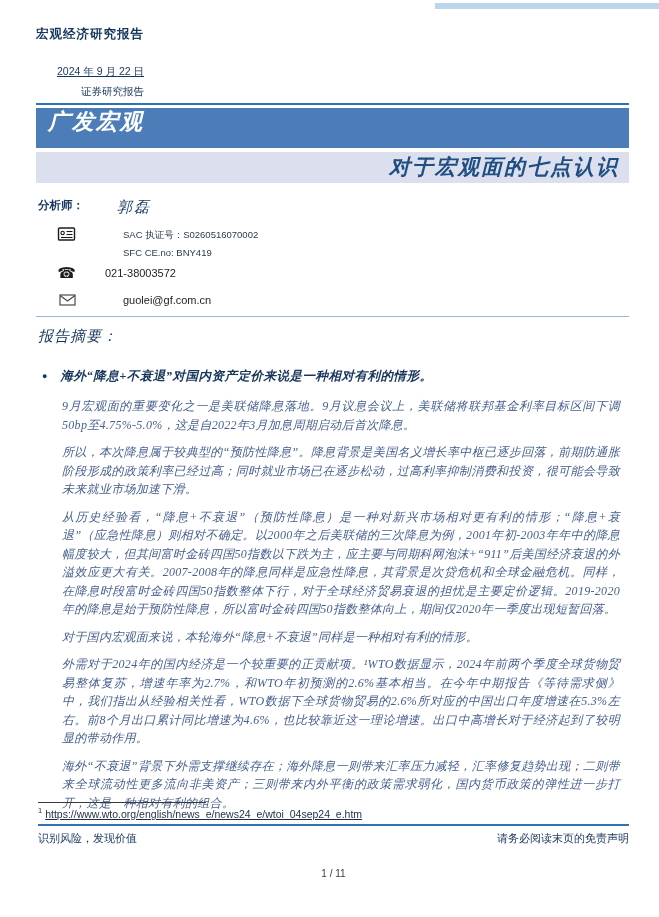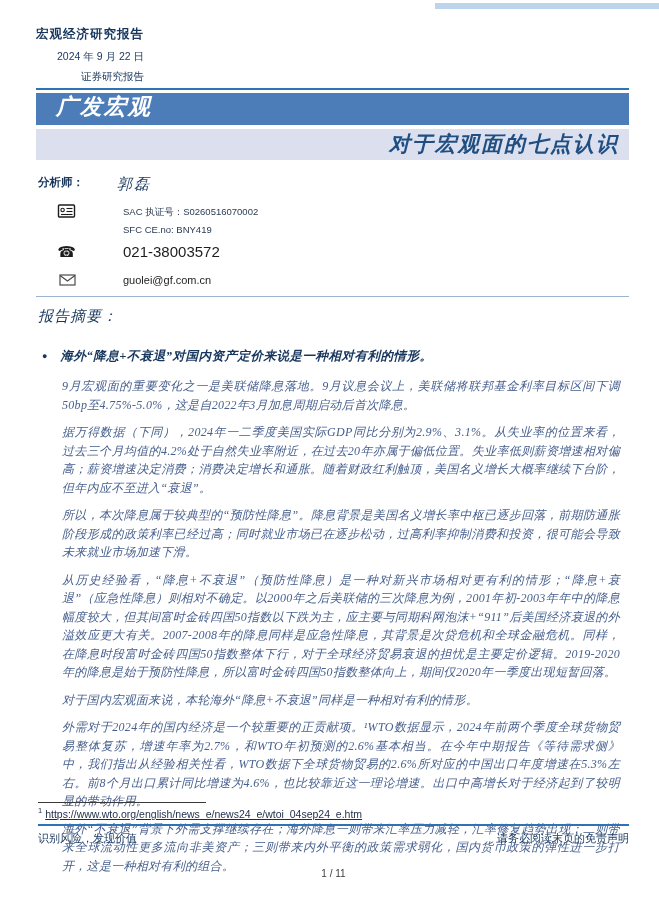--- a/index.html
+++ b/index.html
@@ -31,29 +31,29 @@
   .logo-text .cn {
     font-size: 21px; font-weight: bold; color: #10335f;
     letter-spacing: 3px; font-family: "Liberation Serif", serif;
   }
   .logo-text .en {
     font-size: 9px; font-weight: bold; color: #cb2128;
     letter-spacing: 1.6px; margin-top: 2px;
   }
   .header-right { text-align: right; padding-top: 2px; }
   .header-right .rtype { font-size: 12.5px; font-weight: bold; color: #17365d; letter-spacing: 1px; }
-  .header-right .rdate { font-size: 10.5px; color: #17365d; margin-top: 7px; }
+  .header-right .rdate { font-size: 10.5px; color: #17365d; margin-top: 22px; text-decoration: underline; }
   .header-right .rcat  { font-size: 10.5px; color: #17365d; margin-top: 6px; }
   
   .main-rule { margin: 4px 30px 0 36px; height: 2px; background: #2e74b5; }
   .series-band {
-    margin: 3px 30px 0 36px; height: 32px;
+    margin: 3px 30px 0 36px; height: 40px;
     background: #4c7db8; color: #ffffff;
     font-family: "Liberation Serif", serif; font-style: italic; font-weight: bold;
-    font-size: 22px; line-height: 28px; padding-left: 20px;
+    font-size: 22px; line-height: 28px; padding-left: 12px;
     letter-spacing: 2px;
   }
   .title-band {
     margin: 4px 30px 0 36px; height: 31px;
     background: #dbdfee; text-align: right;
     color: #1f4e82; font-family: "Liberation Serif", serif; font-style: italic; font-weight: bold;
     font-size: 21px; line-height: 30px; padding-right: 10px;
     letter-spacing: 2px;
   }
   
@@ -64,21 +64,21 @@
     color: #17365d; font-family: "Liberation Serif", serif;
   }
   .aname {
     font-size: 15px; font-style: italic; color: #17365d;
     font-family: "Liberation Serif", serif; margin-left: 27px; letter-spacing: 2px;
   }
   .aicon { width: 52px; display: flex; justify-content: flex-end; padding-right: 14px; color: #1c1c1c; }
   .acert { margin-top: 9px; }
   .acert .certlines { margin-left: 33px; font-size: 9.5px; color: #2b3a52; line-height: 18px; }
   .aphone { margin-top: 4px; align-items: center; }
-  .aphone .val { margin-left: 33px; font-size: 15px; color: #1d1d1d; }
+  .aphone .val { margin-left: 15px; font-size: 11px; color: #1d1d1d; }
   .amail { margin-top: 14px; align-items: center; }
   .amail .val { margin-left: 33px; font-size: 11px; color: #1d1d1d; }
   .thin-rule { margin: 10px 30px 0 36px; height: 1px; background: #9db4cf; }
   
   .summary { padding: 10px 38px 0 38px; }
   .summary-heading {
     font-size: 15px; font-weight: normal; font-style: italic; color: #17365d;
     font-family: "Liberation Serif", serif; letter-spacing: 1px;
   }
   .bullet-row { display: flex; margin-top: 22px; align-items: flex-start; }
@@ -170,21 +170,20 @@
   <div class="thin-rule"></div>
 
   <div class="summary">
     <div class="summary-heading">报告摘要：</div>
     <div class="bullet-row">
       <span class="bullet-dot"></span>
       <span class="bullet-heading">海外“降息+不衰退”对国内资产定价来说是一种相对有利的情形。</span>
     </div>
     <div class="paras">
       <p>9月宏观面的重要变化之一是美联储降息落地。9月议息会议上，美联储将联邦基金利率目标区间下调50bp至4.75%-5.0%，这是自2022年3月加息周期启动后首次降息。</p>
-      <p>据万得数据（下同），2024年一二季度美国实际GDP同比分别为2.9%、3.1%。从失业率的位置来看，过去三个月均值的4.2%处于自然失业率附近，在过去20年亦属于偏低位置。失业率低则薪资增速相对偏高；薪资增速决定消费；消费决定增长和通胀。随着财政红利触顶，美国名义增长大概率继续下台阶，但年内应不至进入“衰退”。</p>
       <p>所以，本次降息属于较典型的“预防性降息”。降息背景是美国名义增长率中枢已逐步回落，前期防通胀阶段形成的政策利率已经过高；同时就业市场已在逐步松动，过高利率抑制消费和投资，很可能会导致未来就业市场加速下滑。</p>
       <p>从历史经验看，“降息+不衰退”（预防性降息）是一种对新兴市场相对更有利的情形；“降息+衰退”（应急性降息）则相对不确定。以2000年之后美联储的三次降息为例，2001年初-2003年年中的降息幅度较大，但其间富时金砖四国50指数以下跌为主，应主要与同期科网泡沫+“911”后美国经济衰退的外溢效应更大有关。2007-2008年的降息同样是应急性降息，其背景是次贷危机和全球金融危机。同样，在降息时段富时金砖四国50指数整体下行，对于全球经济贸易衰退的担忧是主要定价逻辑。2019-2020年的降息是始于预防性降息，所以富时金砖四国50指数整体向上，期间仅2020年一季度出现短暂回落。</p>
       <p>对于国内宏观面来说，本轮海外“降息+不衰退”同样是一种相对有利的情形。</p>
       <p>外需对于2024年的国内经济是一个较重要的正贡献项。¹WTO数据显示，2024年前两个季度全球货物贸易整体复苏，增速年率为2.7%，和WTO年初预测的2.6%基本相当。在今年中期报告《等待需求侧》中，我们指出从经验相关性看，WTO数据下全球货物贸易的2.6%所对应的中国出口年度增速在5.3%左右。前8个月出口累计同比增速为4.6%，也比较靠近这一理论增速。出口中高增长对于经济起到了较明显的带动作用。</p>
       <p>海外“不衰退”背景下外需支撑继续存在；海外降息一则带来汇率压力减轻，汇率修复趋势出现；二则带来全球流动性更多流向非美资产；三则带来内外平衡的政策需求弱化，国内货币政策的弹性进一步打开，这是一种相对有利的组合。</p>
     </div>
   </div>
 
   <div class="bottom">
     <div class="fn-rule"></div>

